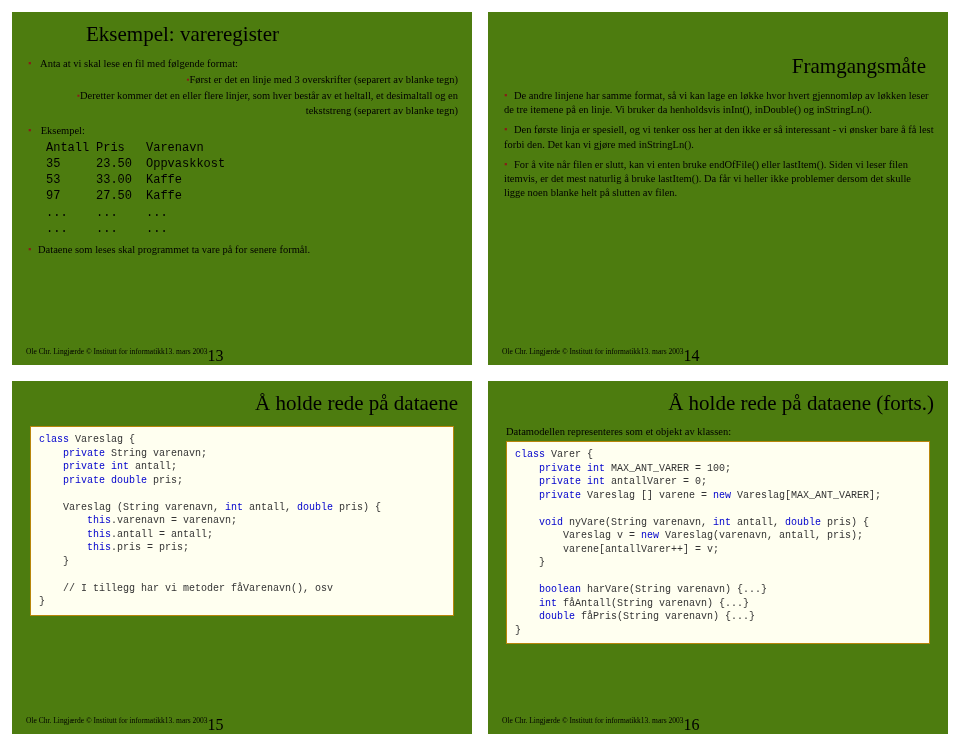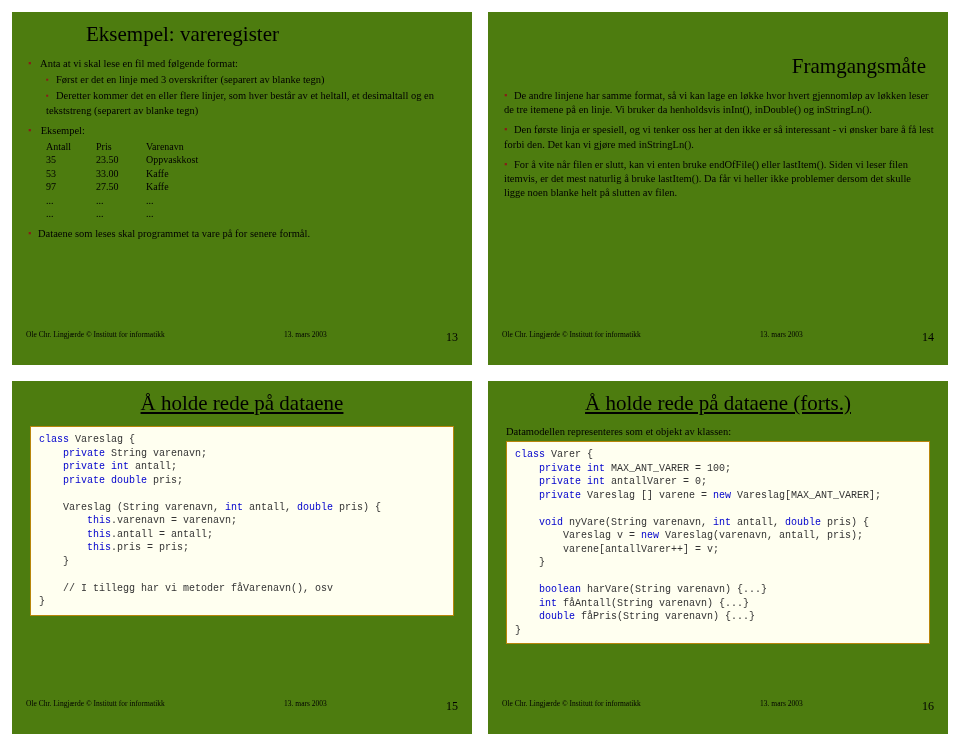--- a/index.html
+++ b/index.html
@@ -21,46 +21,46 @@
     overflow: hidden;
   }
   .slide-title {
     font-size: 21px;
     color: #000;
     margin-bottom: 10px;
     font-weight: normal;
     margin-left: 60px;
   }
   .slide-title.right { text-align: right; padding-right: 8px; margin-left: 0; margin-top: 32px; }
-  .slide-title.center { text-align: center; margin-left: 0; text-decoration: underline; }
+  .slide-title.center { text-align: right; margin-left: 0; }
   .content { font-size: 10.5px; color: #000; line-height: 1.35; }
   ul.top { list-style: none; padding-left: 2px; }
   ul.top > li { margin-bottom: 6px; }
   ul.top > li::before {
     content: "▪"; color: #8b1a1a; font-size: 9px;
     display: inline-block; width: 10px; vertical-align: 1px;
   }
   ul.sub { list-style: none; padding-left: 18px; margin-top: 2px; }
   ul.sub > li::before {
     content: "▪"; color: #8b1a1a; font-size: 8px;
     display: inline-block; width: 10px; vertical-align: 1px;
   }
-  ul.sub > li { margin-bottom: 2px; }
-  .table { font-family: Liberation Serif, serif; font-size: 10px; padding-left: 18px; margin-top: 2px; }
+  ul.sub > li { margin-bottom: 2px; text-align: right; }
+  .table { font-family: Liberation Mono, monospace; font-size: 12px; padding-left: 18px; margin-top: 2px; }
   .table .row span { display: inline-block; }
   .c0 { width: 50px; }
   .c1 { width: 50px; }
   .c2 { width: 120px; }
   .footer {
     position: absolute;
-    bottom: 20px; left: 14px; right: 14px;
+    bottom: 0; left: 14px; right: 14px;
     font-size: 7.5px; color: #000;
-    display: flex; justify-content: space-between;
+    display: flex; 
   }
-  .footer .pagenum { font-size: 12px; }
+  .footer .pagenum { font-size: 16px; }
   .codebox {
     border: 1.5px solid #b8860b;
     background: #fffff0;
     padding: 6px 8px;
     margin: 4px 4px 0 4px;
     font-family: "Courier New", monospace;
     font-size: 10px;
     line-height: 1.35;
     white-space: pre;
     color: #333;

